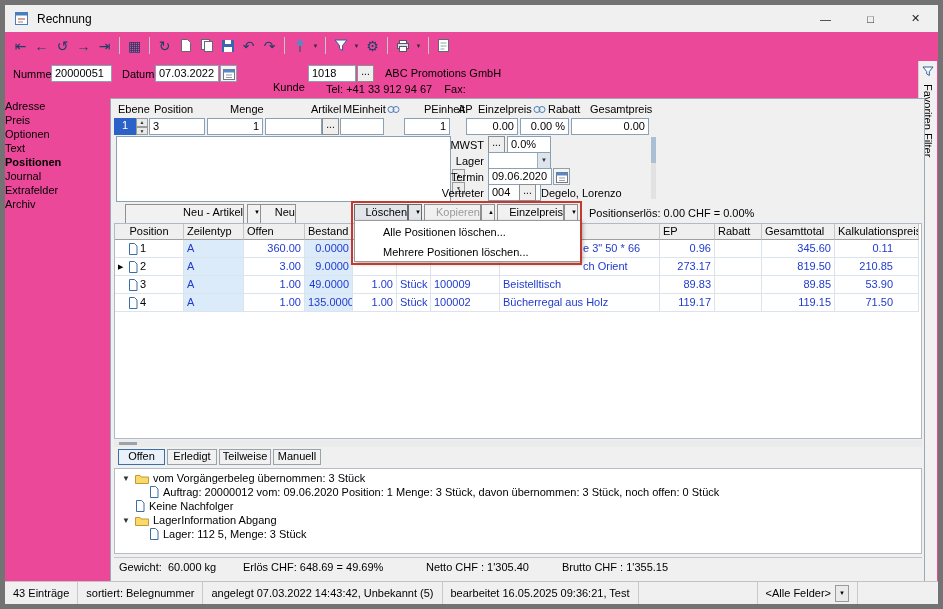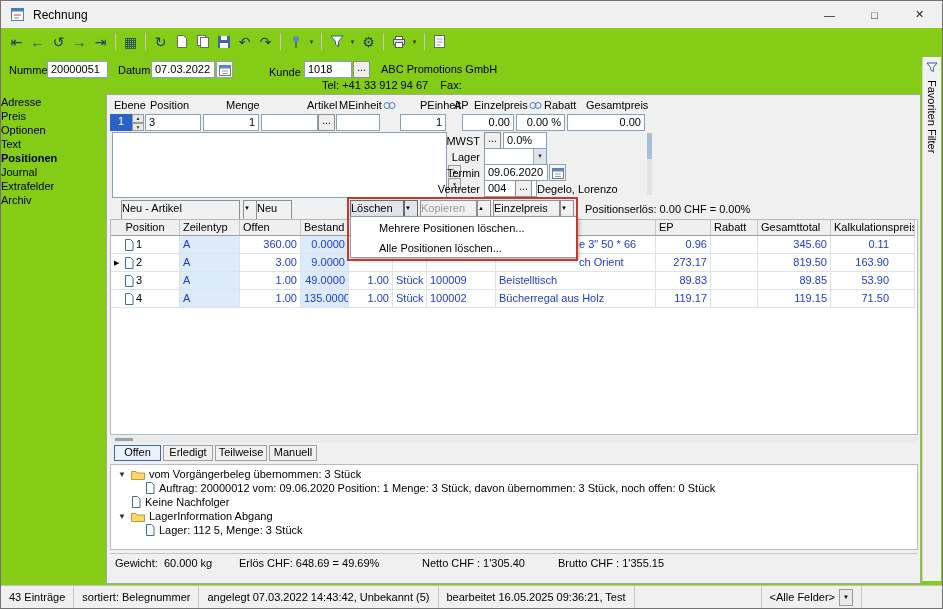--- a/index.html
+++ b/index.html
@@ -1,17 +1,17 @@
 <!DOCTYPE html>
 <html><head>
 <meta charset="utf-8">
 <style>
   html,body{margin:0;background:#d8d8d8}
   *{box-sizing:border-box}
-  #win{position:relative;width:943px;height:609px;background:#84cc16;border:1px solid #737373;
+  #win{position:relative;width:943px;height:609px;background:#ec4899;border:5px solid #737373;
        font-family:"Liberation Sans",sans-serif;font-size:11px;color:#000;overflow:hidden}
   .lbl{position:absolute;white-space:pre}
   .field{position:absolute;height:17px;background:#fff;border:1px solid #8aa0b4;padding:1px 3px;
          white-space:nowrap;overflow:hidden}
   .ar{text-align:right}
   .ellip{position:absolute;width:17px;height:17px;background:#efefef;border:1px solid #8e8e8e;
          text-align:center;line-height:12px;font-size:10px}
   .calbtn{position:absolute;width:17px;height:17px;background:#f4f4f4;border:1px solid #90a0b0;
           display:flex;align-items:center;justify-content:center}
   
@@ -41,21 +41,21 @@
   .spin{position:absolute;left:25px;top:19px;width:12px;height:17px;display:flex;flex-direction:column}
   .spin div{flex:1;background:#e9e9e9;border:1px solid #9a9a9a;font-size:5px;line-height:6px;text-align:center;color:#333}
   .descbox{position:absolute;left:5px;top:37px;width:335px;height:66px;background:#fff;border:1px solid #8aa0b4}
   .scrarr{position:absolute;width:13px;height:12px;background:#ececec;border:1px solid #9a9a9a;
           font-size:5px;line-height:10px;text-align:center;color:#333}
   .ddbtn{position:absolute;top:0;right:0;width:13px;height:15px;background:#dde4ec;border-left:1px solid #9ab0c4;
          font-size:6px;text-align:center;line-height:15px;color:#333}
   .vscroll{position:absolute;left:540px;top:38px;width:5px;height:62px;background:#e2e2e2}
   .vscroll div{width:5px;height:26px;background:#aabfd4}
   
-  .abtn{position:absolute;height:23px;background:#f1f1f1;border:1px solid #909090;text-align:left;line-height:15px;white-space:nowrap}
+  .abtn{position:absolute;height:23px;background:#f1f1f1;border:1px solid #909090;text-align:right;line-height:15px;white-space:nowrap}
   .abtn.dd{font-size:6px}
   .abtn.pressed{background:#e2e6ea;border-color:#6a6a6a}
   .abtn.disabled{color:#9a9a9a}
   #redrect{position:absolute;left:240px;top:102px;width:231px;height:64px;border:2px solid #c23b2e;
            pointer-events:none;z-index:40}
   #ctxmenu{position:absolute;left:243px;top:121px;width:227px;height:42px;background:#fff;border:1px solid #9a9a9a;
            box-shadow:2px 2px 4px rgba(0,0,0,.3);z-index:30;padding-top:1px}
   .mitem{height:20px;line-height:20px;padding-left:28px;white-space:nowrap}
   
   #tblwrap{position:absolute;left:3px;top:124px;width:808px;height:216px;background:#fff;border:1px solid #b0bac4}
@@ -182,21 +182,21 @@
   <div class="lbl" style="left:117px;top:63px">Datum</div>
   <div class="field" style="left:150px;top:60px;width:64px">07.03.2022</div>
   <div class="calbtn" style="left:215px;top:60px">
     <svg width="12" height="12">
         <rect x="0.5" y="1.5" width="11" height="10" fill="#fff" stroke="#777"></rect>
         <rect x="0.5" y="1.5" width="11" height="3" fill="#5a87c5"></rect>
         <line x1="3" y1="7" x2="9" y2="7" stroke="#99a"></line>
         <line x1="3" y1="9.5" x2="9" y2="9.5" stroke="#99a"></line>
       </svg>
   </div>
-  <div class="lbl" style="left:268px;top:65px">Kunde</div>
+  <div class="lbl" style="left:268px;top:76px">Kunde</div>
   <div class="field" style="left:303px;top:60px;width:48px">1018</div>
   <div class="ellip" style="left:352px;top:60px">...</div>
   <div class="lbl" style="left:380px;top:62px">ABC Promotions GmbH</div>
   <div class="lbl" style="left:321px;top:78px">Tel: +41 33 912 94 67    Fax:</div>
 
   <div id="sidebar">
     <div class="sbitem">Adresse</div>
     <div class="sbitem">Preis</div>
     <div class="sbitem">Optionen</div>
     <div class="sbitem">Text</div>
@@ -341,21 +341,21 @@
         <div class="td c1 bgb">A</div>
         <div class="td c2 ar">3.00</div>
         <div class="td c3 ar bgb">9.0000</div>
         <div class="td c4 ar"></div>
         <div class="td c5"></div>
         <div class="td c6"></div>
         <div class="td c7 partial">ch Orient</div>
         <div class="td c8 ar">273.17</div>
         <div class="td c9"></div>
         <div class="td c10 ar">819.50</div>
-        <div class="td c11 ar">163.90</div>
+        <div class="td c11 ar">210.85</div>
       </div>
 
       <div class="trow">
         <div class="td c0 poscell">
             <span class="mark"></span>
             <svg width="10" height="12">
               <path d="M1.5 .5h5l2.5 2.5v8.5h-7.5z" fill="#fff" stroke="#3a6ea5"></path>
             </svg>
             <span>3</span>
           </div>
@@ -388,22 +388,22 @@
         <div class="td c6">100002</div>
         <div class="td c7">Bücherregal aus Holz</div>
         <div class="td c8 ar">119.17</div>
         <div class="td c9"></div>
         <div class="td c10 ar">119.15</div>
         <div class="td c11 ar">71.50</div>
       </div>
     </div>
 
     <div id="ctxmenu">
+      <div class="mitem">Alle Positionen löschen...</div>
       <div class="mitem">Mehrere Positionen löschen...</div>
-      <div class="mitem">Alle Positionen löschen...</div>
     </div>
     <div id="redrect"></div>
 
     <div id="splitter">
         <div></div>
       </div>
 
     <div class="ftab sel" style="left:7px;width:47px">Offen</div>
     <div class="ftab" style="left:56px;width:50px">Erledigt</div>
     <div class="ftab" style="left:108px;width:52px">Teilweise</div>

